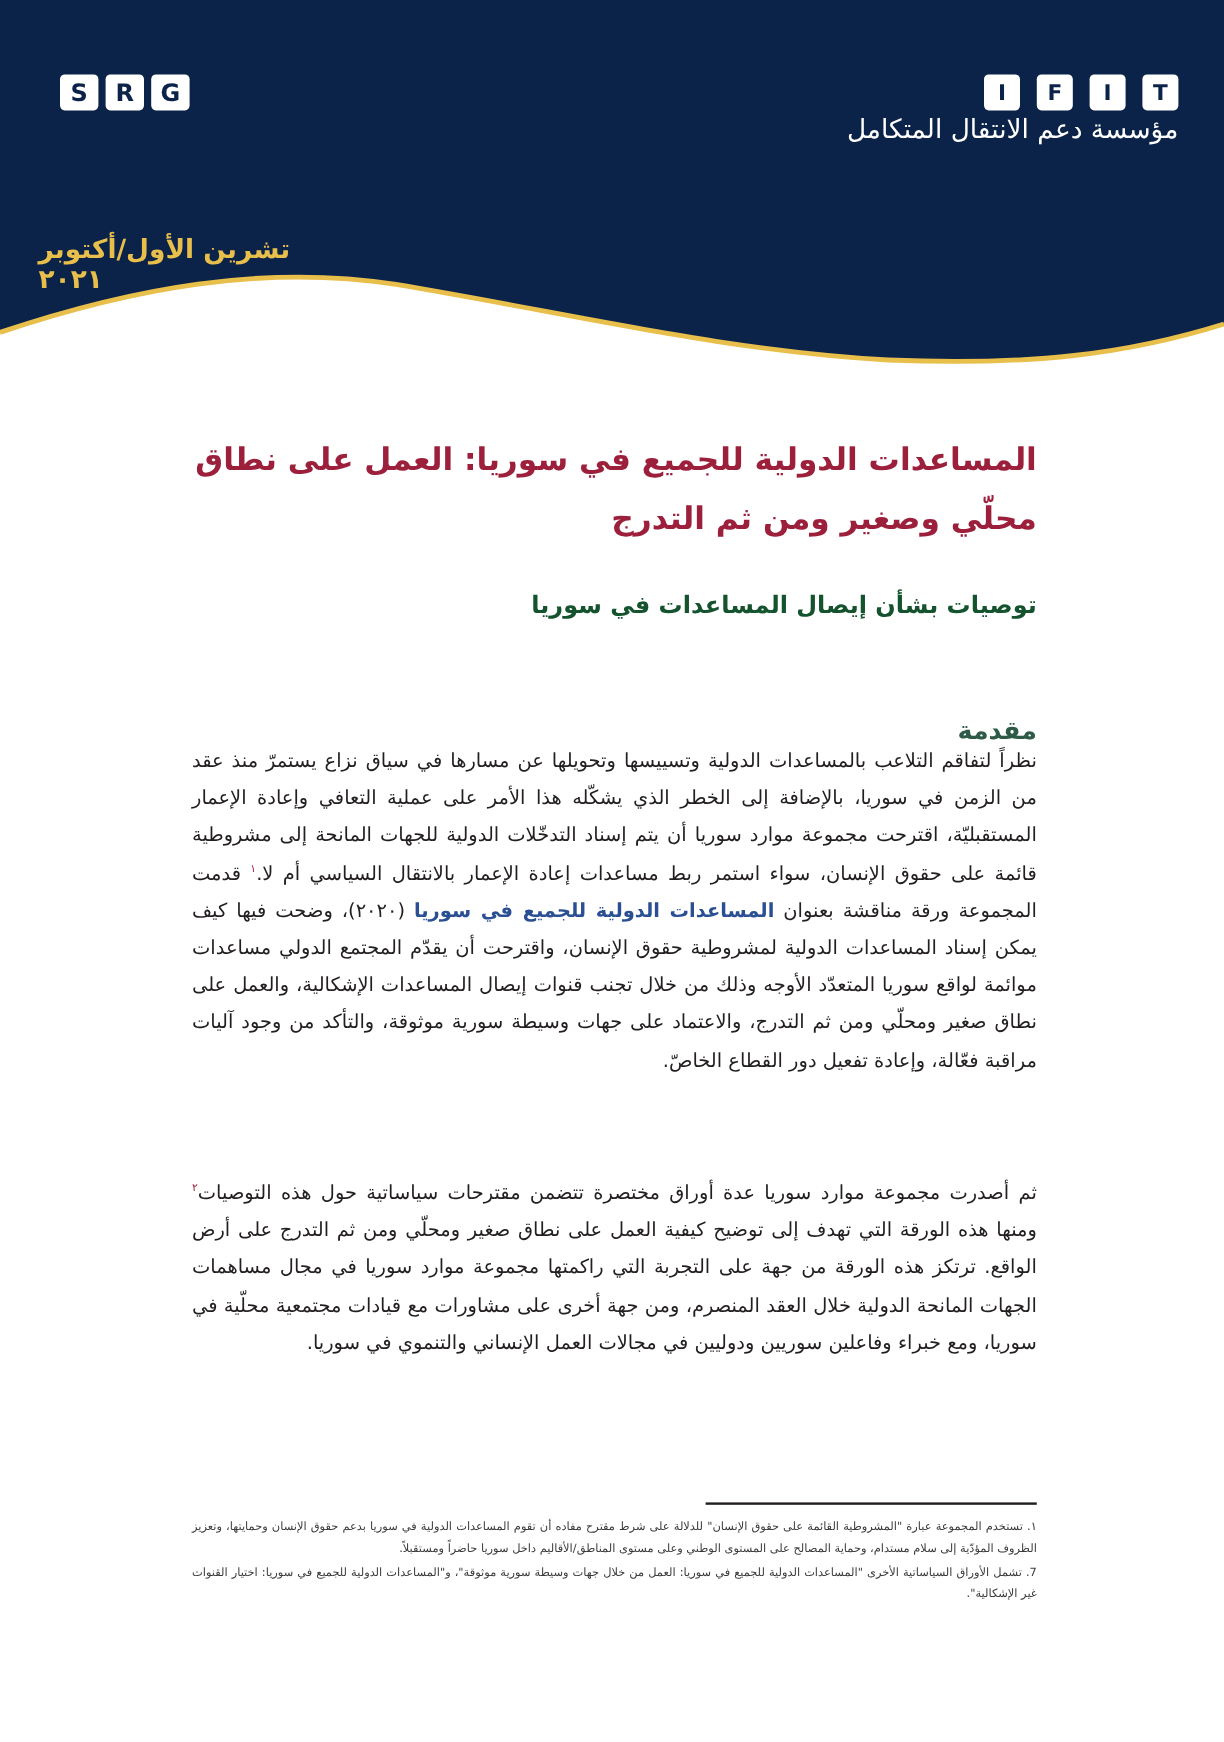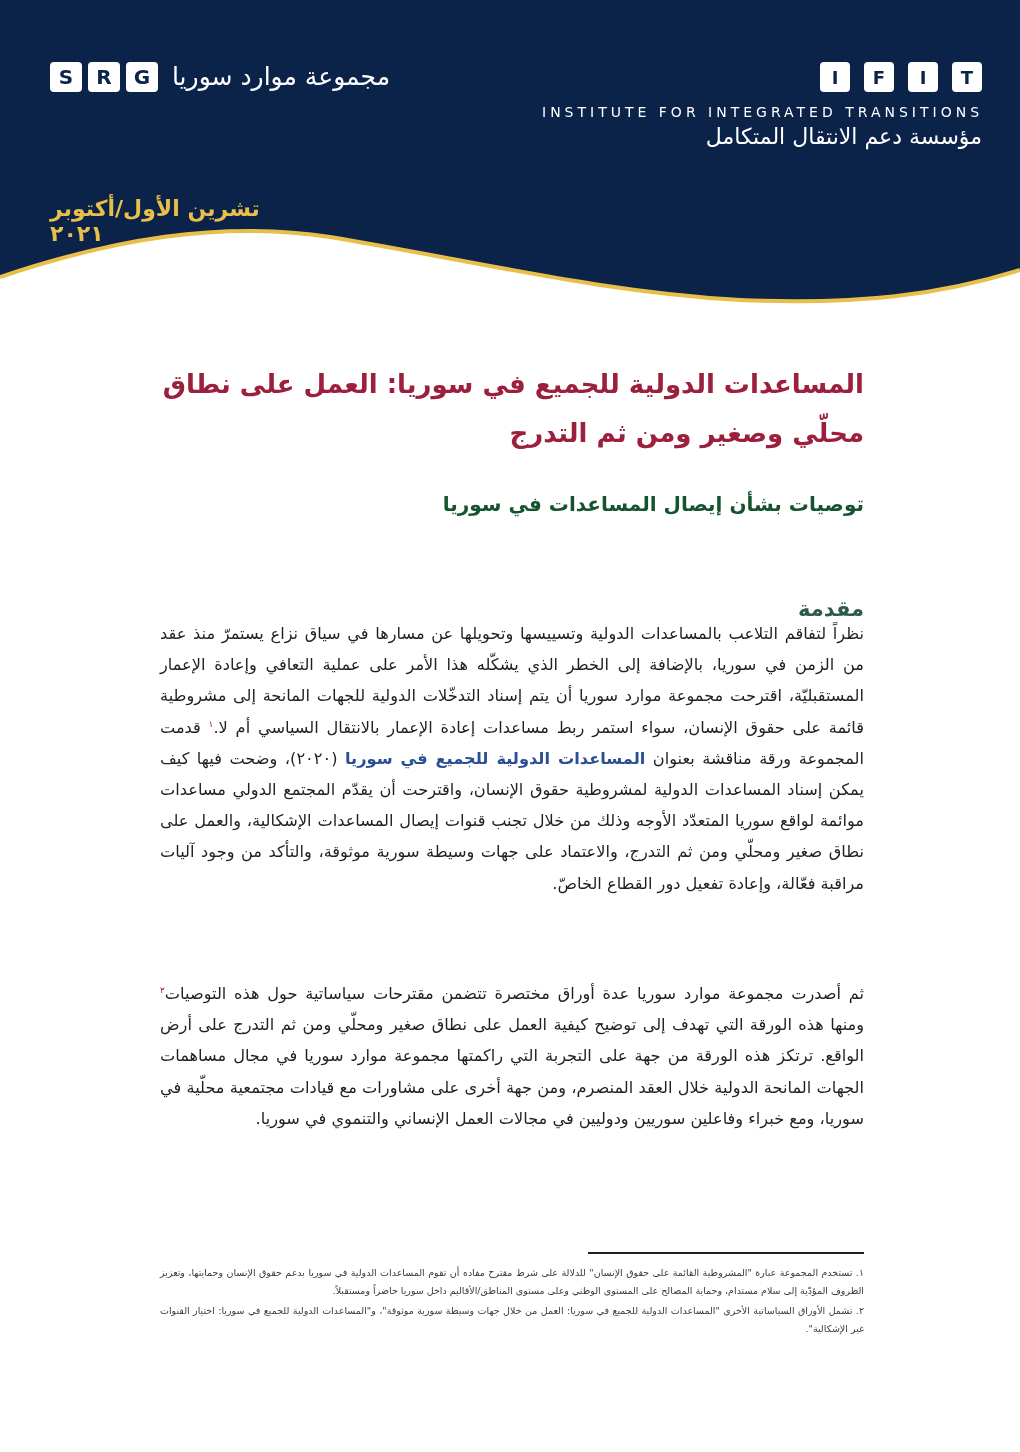--- a/index.html
+++ b/index.html
@@ -18,21 +18,21 @@
     }
     .srg-arabic { color: #ffffff; font-family: "DejaVu Sans", sans-serif; font-size: 25px; margin-left: 8px; direction: rtl; line-height: 30px; }
     .srg-en { color: #ffffff; font-family: "DejaVu Sans", sans-serif; font-size: 23px; letter-spacing: 3.2px; margin-top: 6px; white-space: nowrap; }
 
     .ifit { position: absolute; right: 38px; top: 62px; width: 440px; text-align: right; }
     .ifit-row { display: flex; justify-content: flex-end; gap: 14px; }
     .ifit-row .logo-box { width: 30px; height: 30px; font-size: 18px; }
     .ifit-en { color: #ffffff; font-size: 14px; letter-spacing: 4px; margin-top: 12px; white-space: nowrap; }
     .ifit-ar { color: #ffffff; font-size: 22px; direction: rtl; margin-top: 4px; }
 
-    .date { position: absolute; left: 50px; top: 196px; width: 270px; text-align: left; direction: rtl;
+    .date { position: absolute; left: 32px; top: 196px; width: 270px; text-align: left; direction: rtl;
       color: #e8bf4b; font-weight: bold; font-size: 22px; }
 
     .content { position: absolute; left: 160px; width: 704px; direction: rtl; text-align: right; }
     .title { top: 360px; color: #9c1f3b; font-weight: bold; font-size: 26px; line-height: 49px; }
     .subtitle { top: 492px; color: #14532d; font-weight: bold; font-size: 20px; }
     .intro-h { top: 560px; color: #2e5a47; font-weight: bold; font-size: 21px; margin-top: 37px; }
 
     .para { color: #231f20; font-size: 16.2px; line-height: 31.2px; text-align: justify; text-align-last: right; }
     .para1 { top: 618px; }
     .para2 { top: 978px; }
@@ -50,43 +50,41 @@
   <svg class="wave" viewBox="0 0 1020 320" preserveAspectRatio="none">
     <path d="M0,0 L1020,0 L1020,270 C940,295 860,305 740,300 C600,292 480,262 330,237 C220,220 110,240 0,277 Z" fill="#0b2249"></path>
     <path d="M0,277 C110,240 220,220 330,237 C480,262 600,292 740,300 C860,305 940,295 1020,270" fill="none" stroke="#e8bf4b" stroke-width="4"></path>
   </svg>
 
   <div class="srg">
     <div class="srg-row">
       <div class="logo-box">S</div>
       <div class="logo-box">R</div>
       <div class="logo-box">G</div>
-      <div class="srg-arabic">مجموعة موارد سوريا</div>
     </div>
   </div>
 
   <div class="ifit">
     <div class="ifit-row">
       <div class="logo-box">I</div>
       <div class="logo-box">F</div>
       <div class="logo-box">I</div>
       <div class="logo-box">T</div>
     </div>
-    <div class="ifit-en">INSTITUTE FOR INTEGRATED TRANSITIONS</div>
     <div class="ifit-ar">مؤسسة دعم الانتقال المتكامل</div>
   </div>
 
   <div class="date">تشرين الأول/أكتوبر ٢٠٢١</div>
 </div>
 
 <h1 class="content title">المساعدات الدولية للجميع في سوريا: العمل على نطاق محلّي وصغير ومن ثم التدرج</h1>
 <h2 class="content subtitle">توصيات بشأن إيصال المساعدات في سوريا</h2>
 <h3 class="content intro-h">مقدمة</h3>
 
 <p class="content para para1"><span>نظراً لتفاقم التلاعب بالمساعدات الدولية وتسييسها وتحويلها عن مسارها في سياق نزاع يستمرّ منذ عقد من الزمن في سوريا، بالإضافة إلى الخطر الذي يشكّله هذا الأمر على عملية التعافي وإعادة الإعمار المستقبليّة، اقترحت مجموعة موارد سوريا أن يتم إسناد التدخّلات الدولية للجهات المانحة إلى مشروطية قائمة على حقوق الإنسان، سواء استمر ربط مساعدات إعادة الإعمار بالانتقال السياسي أم لا.</span><sup>١</sup><span> قدمت المجموعة ورقة مناقشة بعنوان </span><span class="link">المساعدات الدولية للجميع في سوريا</span><span> (٢٠٢٠)، وضحت فيها كيف يمكن إسناد المساعدات الدولية لمشروطية حقوق الإنسان، واقترحت أن يقدّم المجتمع الدولي مساعدات موائمة لواقع سوريا المتعدّد الأوجه وذلك من خلال تجنب قنوات إيصال المساعدات الإشكالية، والعمل على نطاق صغير ومحلّي ومن ثم التدرج، والاعتماد على جهات وسيطة سورية موثوقة، والتأكد من وجود آليات مراقبة فعّالة، وإعادة تفعيل دور القطاع الخاصّ.</span></p>
 
 <p class="content para para2"><span>ثم أصدرت مجموعة موارد سوريا عدة أوراق مختصرة تتضمن مقترحات سياساتية حول هذه التوصيات</span><sup>٢</sup><span> ومنها هذه الورقة التي تهدف إلى توضيح كيفية العمل على نطاق صغير ومحلّي ومن ثم التدرج على أرض الواقع. ترتكز هذه الورقة من جهة على التجربة التي راكمتها مجموعة موارد سوريا في مجال مساهمات الجهات المانحة الدولية خلال العقد المنصرم، ومن جهة أخرى على مشاورات مع قيادات مجتمعية محلّية في سوريا، ومع خبراء وفاعلين سوريين ودوليين في مجالات العمل الإنساني والتنموي في سوريا.</span></p>
 
 <div class="fn-rule"></div>
 <div class="content footnotes">
   <p>١. تستخدم المجموعة عبارة "المشروطية القائمة على حقوق الإنسان" للدلالة على شرط مقترح مفاده أن تقوم المساعدات الدولية في سوريا بدعم حقوق الإنسان وحمايتها، وتعزيز الظروف المؤدّية إلى سلام مستدام، وحماية المصالح على المستوى الوطني وعلى مستوى المناطق/الأقاليم داخل سوريا حاضراً ومستقبلاً.</p>
-  <p>٢. تشمل الأوراق السياساتية الأخرى "المساعدات الدولية للجميع في سوريا: العمل من خلال جهات وسيطة سورية موثوقة"، و"المساعدات الدولية للجميع في سوريا: اختيار القنوات غير الإشكالية".</p>
+  <p>7. تشمل الأوراق السياساتية الأخرى "المساعدات الدولية للجميع في سوريا: العمل من خلال جهات وسيطة سورية موثوقة"، و"المساعدات الدولية للجميع في سوريا: اختيار القنوات غير الإشكالية".</p>
 </div>
 
 </body></html>

